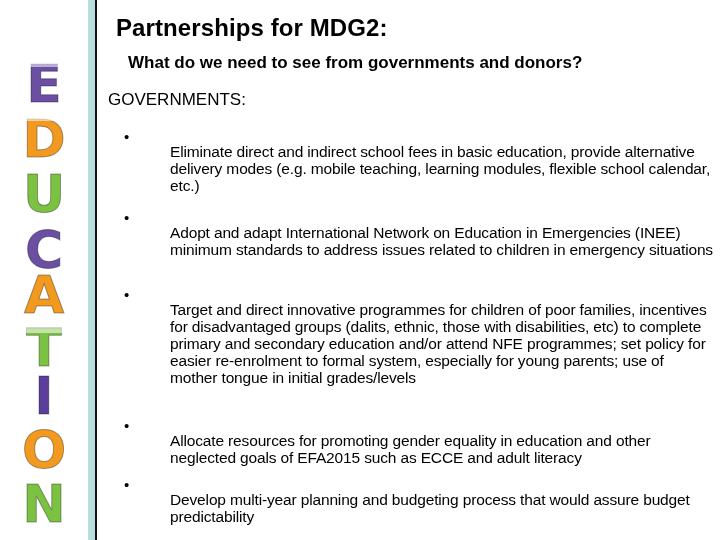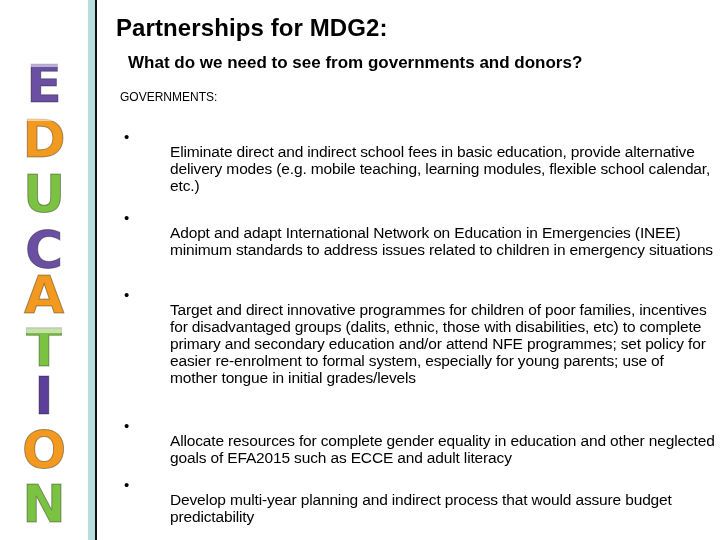--- a/index.html
+++ b/index.html
@@ -20,21 +20,21 @@
       -webkit-text-stroke: 1px rgba(0,0,0,0.35);
     }
     .letter .banner {
       position: absolute; left: 18px; top: 4px; width: 44px; height: 5px;
       background: rgba(255,255,255,0.55); border-radius: 2px;
     }
 
     
     .title { position: absolute; left: 116px; top: 14px; font-size: 24px; font-weight: bold; letter-spacing: 0.1px; text-align: center; }
     .subtitle { position: absolute; left: 116px; top: 53px; font-size: 17px; font-weight: bold; margin-left: 12px; }
-    .section-label { position: absolute; left: 120px; top: 90px; font-size: 12px; }
+    .section-label { position: absolute; left: 108px; top: 90px; font-size: 17px; }
 
     .bullets { position: absolute; left: 124px; top: 128px; width: 590px; }
     .bullet { position: absolute; left: 0; width: 590px; }
     .bullet .dot { position: absolute; left: 0; top: 0; font-size: 15px; line-height: 17px; }
     .bullet .text { position: absolute; left: 46px; top: 15px; width: 545px; font-size: 15.5px; line-height: 17px; letter-spacing: -0.15px; }
   </style>
 </head>
 <body>
 
 <div class="sidebar">
@@ -84,19 +84,19 @@
   <div class="bullet" style="top:81px;">
     <span class="dot">•</span>
     <div class="text">Adopt and adapt International Network on Education in Emergencies (INEE)  minimum standards to address issues related to children in emergency situations</div>
   </div>
   <div class="bullet" style="top:158px;">
     <span class="dot">•</span>
     <div class="text">Target and direct innovative programmes for children of poor families, incentives for disadvantaged groups (dalits, ethnic, those with disabilities, etc) to complete primary and secondary education and/or attend NFE programmes; set policy for easier re-enrolment to formal system, especially for young parents; use of mother tongue in initial grades/levels</div>
   </div>
   <div class="bullet" style="top:289px;">
     <span class="dot">•</span>
-    <div class="text">Allocate resources for complete gender equality in education and other neglected goals of EFA2015 such as ECCE and adult literacy</div>
+    <div class="text">Allocate resources for promoting gender equality in education and other neglected goals of EFA2015 such as ECCE and adult literacy</div>
   </div>
   <div class="bullet" style="top:348px;">
     <span class="dot">•</span>
-    <div class="text">Develop multi-year planning and indirect process that would assure budget predictability</div>
+    <div class="text">Develop multi-year planning and budgeting process that would assure budget predictability</div>
   </div>
 </div>
 
 </body></html>

